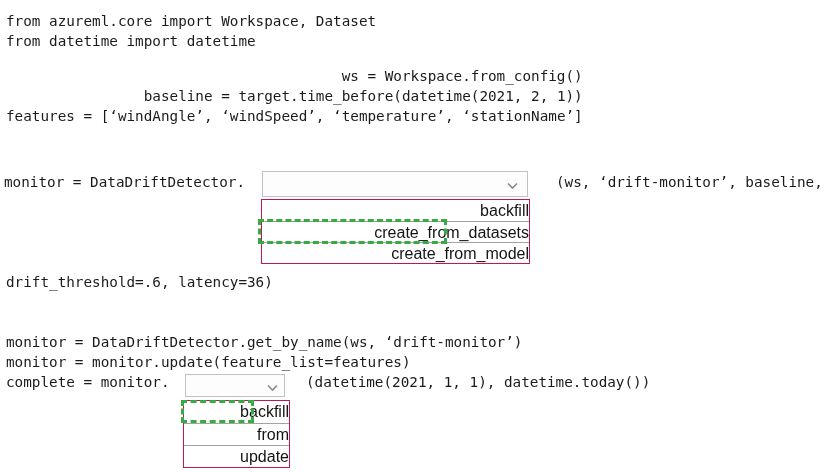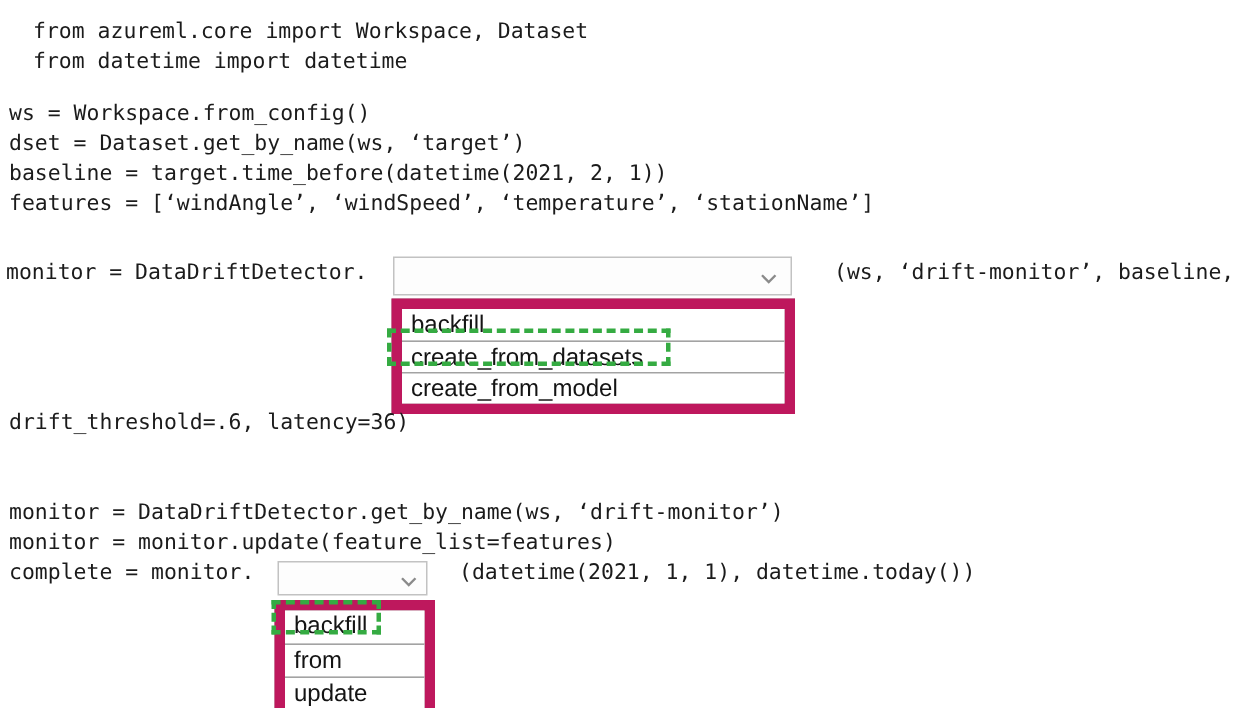--- a/index.html
+++ b/index.html
@@ -5,41 +5,40 @@
   * { margin:0; padding:0; box-sizing:border-box; }
   html,body { width:831px; height:472px; background:#ffffff; overflow:hidden; }
   .screen { position:relative; width:831px; height:472px; background:#fff;
             font-family:"DejaVu Sans Mono", monospace; color:#1b1b1b; }
   .codeblock { position:absolute; left:6px; }
   .code-line { font-size:14.3px; line-height:20px; white-space:pre; min-height:20px; }
   .inline-code { position:absolute; font-size:14.3px; line-height:20px; white-space:pre; }
   .combo { position:absolute; background:#fdfdfd; border:1px solid #c2c2c2; cursor:pointer; }
   .combo .chev { position:absolute; top:50%; transform:translateY(-50%); }
   .combo .sel-val { font-family:"Liberation Sans", sans-serif; font-size:15px; line-height:22px; padding-left:6px; color:#1b1b1b; }
-  .listbox { position:absolute; background:#a3a3a3; border:7px solid #be185d; }
+  .listbox { position:absolute; background:#f97316; border:1px solid #be185d;text-align:right; }
   .opt { font-family:"Liberation Sans", sans-serif; color:#141414; padding-left:6px;
          background:#fff; cursor:pointer; }
   .listbox.l1 .opt { font-size:16px; height:21px; line-height:21px; }
   .listbox.l2 .opt { font-size:16px; height:22px; line-height:22px; }
   .opt + .opt { border-top:1px solid #a3a3a3; }
   .hl { position:absolute; border:3px dashed #35ab42; background:transparent; pointer-events:none; }
 </style>
 </head>
 <body>
 
 <div class="screen">
 
-  <div class="codeblock" style="top:11px;margin-left:16px;">
+  <div class="codeblock" style="top:11px;">
     <div class="code-line">from azureml.core import Workspace, Dataset</div>
     <div class="code-line">from datetime import datetime</div>
   </div>
 
-  <div class="codeblock" style="top:66px;">
+  <div class="codeblock" style="top:66px;text-align:right;">
     <div class="code-line">ws = Workspace.from_config()</div>
-    <div class="code-line">dset = Dataset.get_by_name(ws, ‘target’)</div>
     <div class="code-line">baseline = target.time_before(datetime(2021, 2, 1))</div>
     <div class="code-line">features = [‘windAngle’, ‘windSpeed’, ‘temperature’, ‘stationName’]</div>
   </div>
 
   <div class="inline-code" style="left:4px; top:172px;">monitor = DataDriftDetector.</div>
 
   <div class="combo" style="left:262px; top:171px; width:266px; height:26px;">
     <span class="sel-val"></span>
     <span class="chev" style="right:9px;">
       <svg width="11" height="7" viewBox="0 0 11 7">

